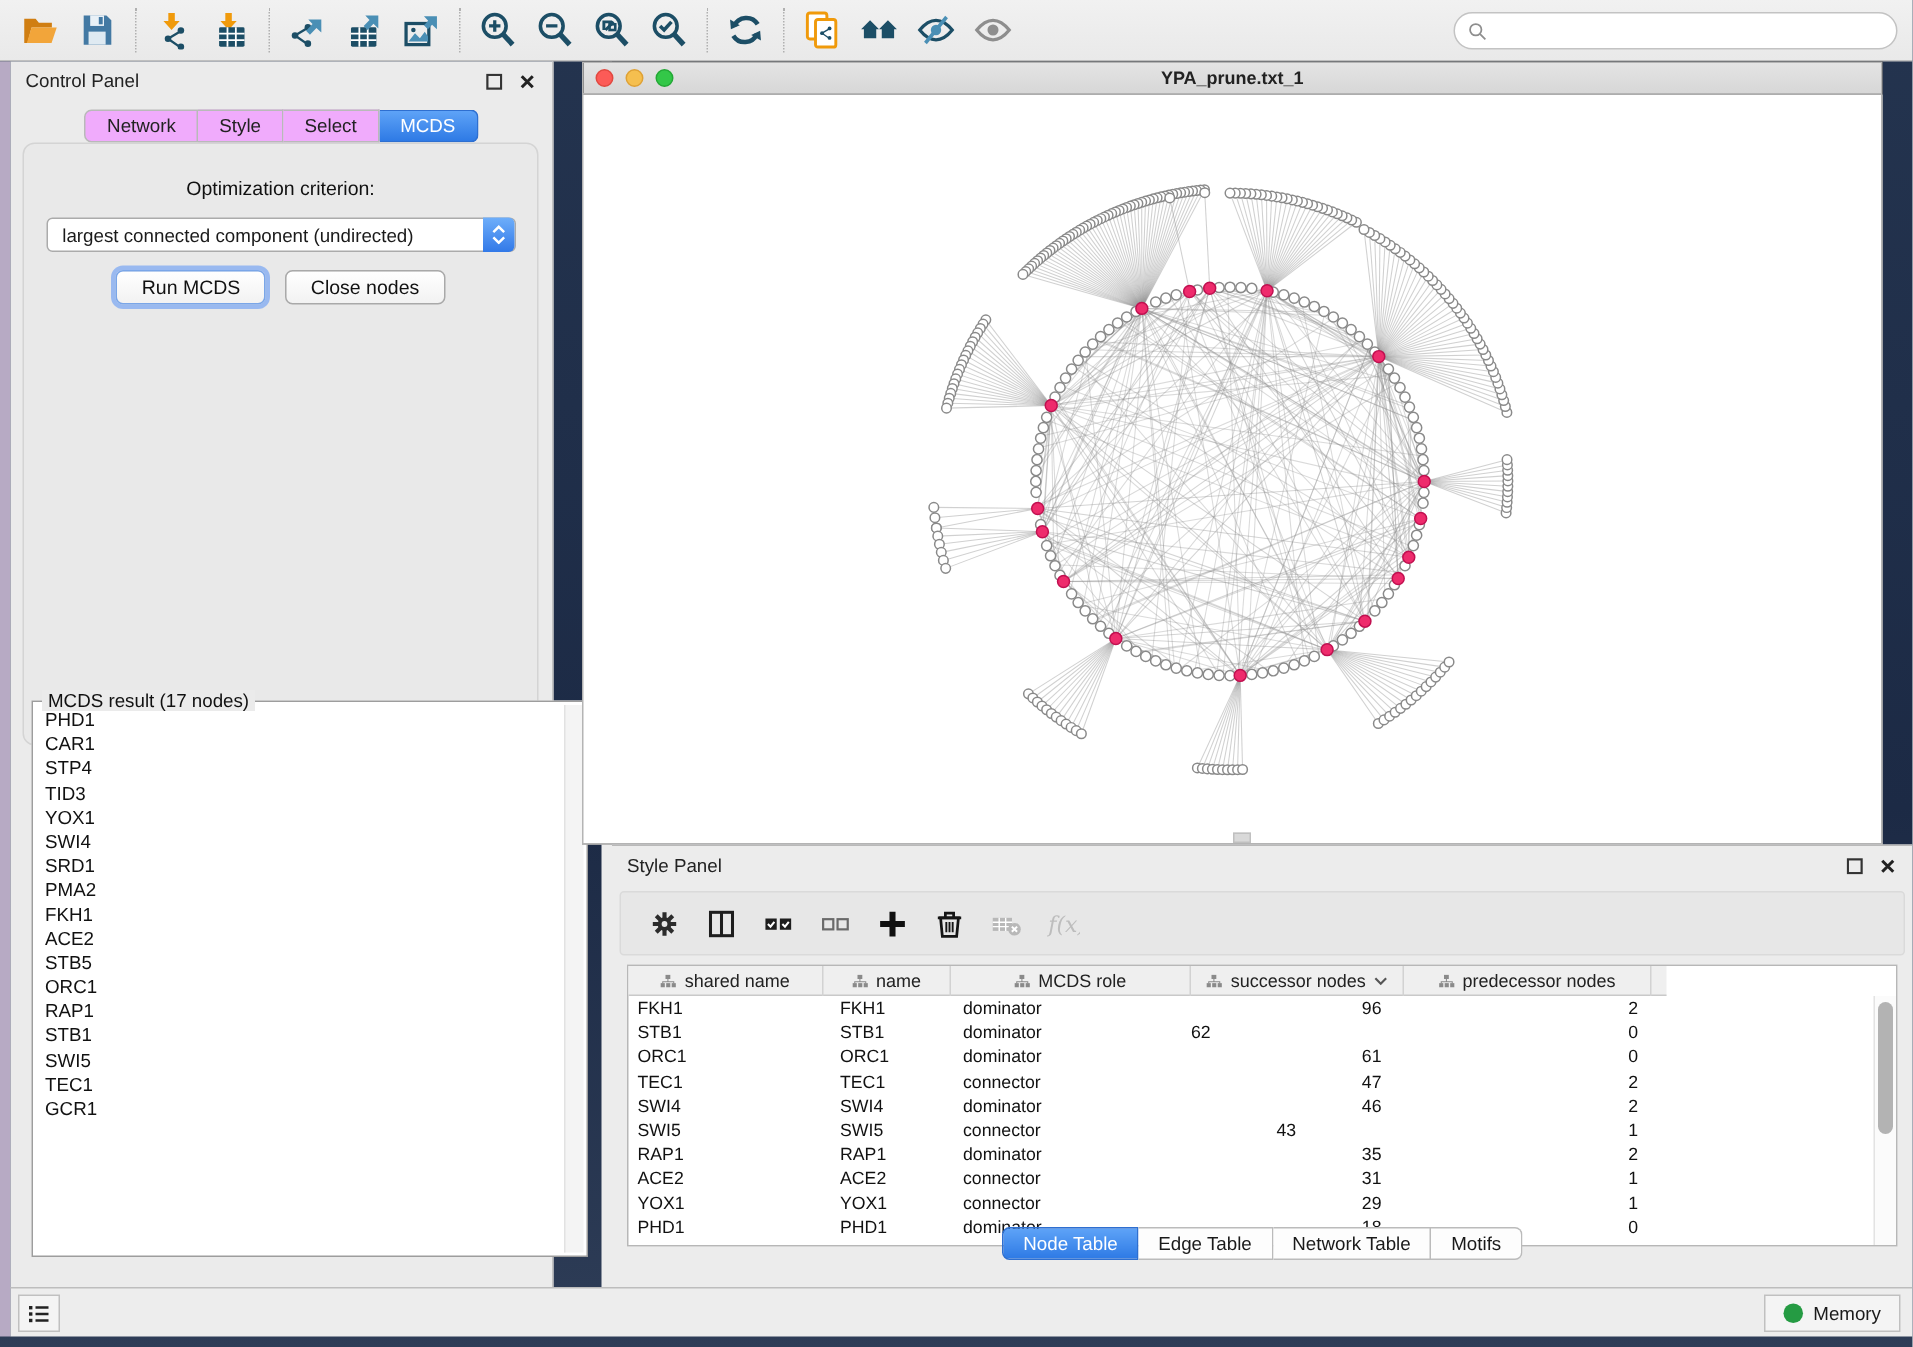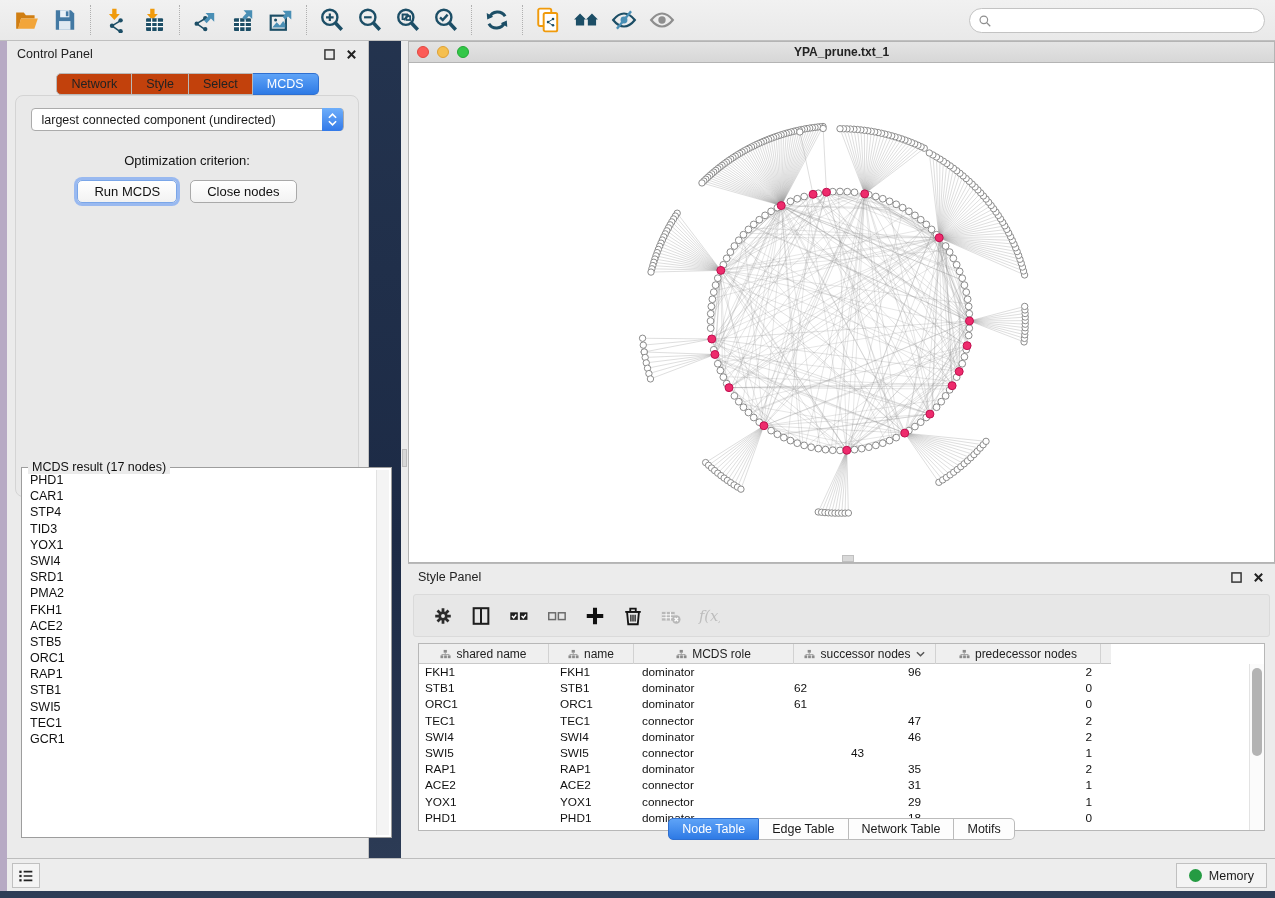--- a/index.html
+++ b/index.html
@@ -23,21 +23,21 @@
   #left-strip { position:absolute; left:0; top:41px; width:7px; height:850px; background:#b7aac4; }
 
   
   #control-panel { position:absolute; left:7px; top:41px; width:362px; height:817px; background:#ebebeb;
                    border-right:1px solid #c2c2c2; }
   .panel-head { height:26px; display:flex; align-items:center; padding:0 10px; }
   .panel-head .ttl { flex:1; font-size:12.5px; color:#222; }
   .mini-btn { width:14px; height:14px; margin-left:8px; display:flex; align-items:center; justify-content:center; }
   .mini-btn svg { width:11px; height:11px; }
   #ctab-row { display:flex; justify-content:center; margin-top:6px; }
-  .ctab { height:22px; padding:0 14px; display:flex; align-items:center; background:#c2410c;
+  .ctab { height:22px; padding:0 14px; display:flex; align-items:center; background:#f0abfc;
           border:1px solid #b9b9b9; border-left:none; font-size:12.5px; color:#222; }
   .ctab:first-child { border-left:1px solid #b9b9b9; border-radius:5px 0 0 5px; }
   .ctab:last-child { border-radius:0 5px 5px 0; }
   .ctab.sel { background:linear-gradient(#5ea3f7,#2e7ae5); border-color:#2e6fd0; color:#fff; }
   #cp-inner { position:absolute; left:8px; right:9px; top:54px; height:402px; background:#e9e9e9;
               border:1px solid #d4d4d4; border-radius:8px; }
   #opt-label { text-align:center; margin-top:22px; font-size:13px; color:#111; }
   #opt-select { position:relative; margin:12px auto 0; width:313px; height:23px; background:#fff;
                 border:1px solid #ababab; border-radius:4px; display:flex; align-items:center;
                 padding-left:10px; font-size:12.5px; }
@@ -57,21 +57,21 @@
   #mcds-list { position:absolute; inset:4px 16px 2px 2px; overflow:hidden; }
   .mcds-item { height:16.2px; line-height:16.2px; padding-left:6px; font-size:12.5px; color:#111; }
   #mcds-scroll { position:absolute; top:2px; right:2px; bottom:2px; width:13px; background:#f4f4f4;
                  border-left:1px solid #e2e2e2; }
 
   
   #v-split { position:absolute; left:401px; top:41px; width:7px; height:817px; background:#ececec; }
   #v-split .grip { position:absolute; left:1px; top:408px; width:5px; height:18px; background:#d7d7d7; border:1px solid #bdbdbd; }
 
   
-  #network-pane { position:absolute; left:408px; top:41px; width:867px; height:522px; background:#000000; }
+  #network-pane { position:absolute; left:388px; top:41px; width:867px; height:522px; background:#000000; }
   #net-titlebar { height:22px; background:linear-gradient(#e4e4e4,#d7d7d7); border:1px solid #b4b4b4;
                   display:flex; align-items:center; position:relative; }
   .tlight { width:12px; height:12px; border-radius:50%; margin-left:8px; }
   #net-title { position:absolute; left:0; right:0; text-align:center; font-size:12px; font-weight:700; color:#222; }
   #net-canvas { position:absolute; left:0; top:22px; width:867px; height:500px; background:#fff;
                 border:1px solid #b4b4b4; border-top:none; }
   #net-grip { position:absolute; left:50%; bottom:1px; width:12px; height:7px; background:#d9d9d9; border:1px solid #c0c0c0; }
 
   
   #table-panel { position:absolute; left:408px; top:563px; width:867px; height:295px; background:#ececec;
@@ -285,32 +285,32 @@
         </svg>
       </span>
   </div>
   <div id="ctab-row">
       <div class="ctab">Network</div>
       <div class="ctab">Style</div>
       <div class="ctab">Select</div>
       <div class="ctab sel">MCDS</div>
     </div>
   <div id="cp-inner">
+    <div id="opt-label">Optimization criterion:</div>
     <div id="opt-select">
       <span>largest connected component (undirected)</span>
       <span id="opt-stepper">
         <svg viewBox="0 0 10 6">
             <path d="M1 5l4-4 4 4" fill="none" stroke="#fff" stroke-width="1.8"></path>
           </svg>
         <svg viewBox="0 0 10 6">
             <path d="M1 1l4 4 4-4" fill="none" stroke="#fff" stroke-width="1.8"></path>
           </svg>
       </span>
     </div>
-    <div id="opt-label">Optimization criterion:</div>
     <div id="cp-btn-row">
       <div class="aq-btn focus">Run MCDS</div>
       <div class="aq-btn">Close nodes</div>
     </div>
   </div>
   <div id="mcds-group">
     <div id="mcds-legend">MCDS result (17 nodes)</div>
     <div id="mcds-list">
         <div class="mcds-item">PHD1</div>
         <div class="mcds-item">CAR1</div>
@@ -1284,21 +1284,21 @@
           <div class="td" style="width: 130px; text-align: left; padding-left: 6px;">STB1</div>
           <div class="td" style="width: 85px; text-align: left; padding-left: 11px;">STB1</div>
           <div class="td" style="width: 160px; text-align: left; padding-left: 8px;">dominator</div>
           <div class="td" style="width: 142px; text-align: left; padding-right: 15px;">62</div>
           <div class="td" style="width: 165px; text-align: right; padding-right: 9px;">0</div>
         </div>
         <div class="tr">
           <div class="td" style="width: 130px; text-align: left; padding-left: 6px;">ORC1</div>
           <div class="td" style="width: 85px; text-align: left; padding-left: 11px;">ORC1</div>
           <div class="td" style="width: 160px; text-align: left; padding-left: 8px;">dominator</div>
-          <div class="td" style="width: 142px; text-align: left; padding-right: 15px;">61</div>
+          <div class="td" style="width: 142px; text-align: right; padding-right: 15px;">61</div>
           <div class="td" style="width: 165px; text-align: right; padding-right: 9px;">0</div>
         </div>
         <div class="tr">
           <div class="td" style="width: 130px; text-align: left; padding-left: 6px;">TEC1</div>
           <div class="td" style="width: 85px; text-align: left; padding-left: 11px;">TEC1</div>
           <div class="td" style="width: 160px; text-align: left; padding-left: 8px;">connector</div>
           <div class="td" style="width: 142px; text-align: right; padding-right: 15px;">47</div>
           <div class="td" style="width: 165px; text-align: right; padding-right: 9px;">2</div>
         </div>
         <div class="tr">

